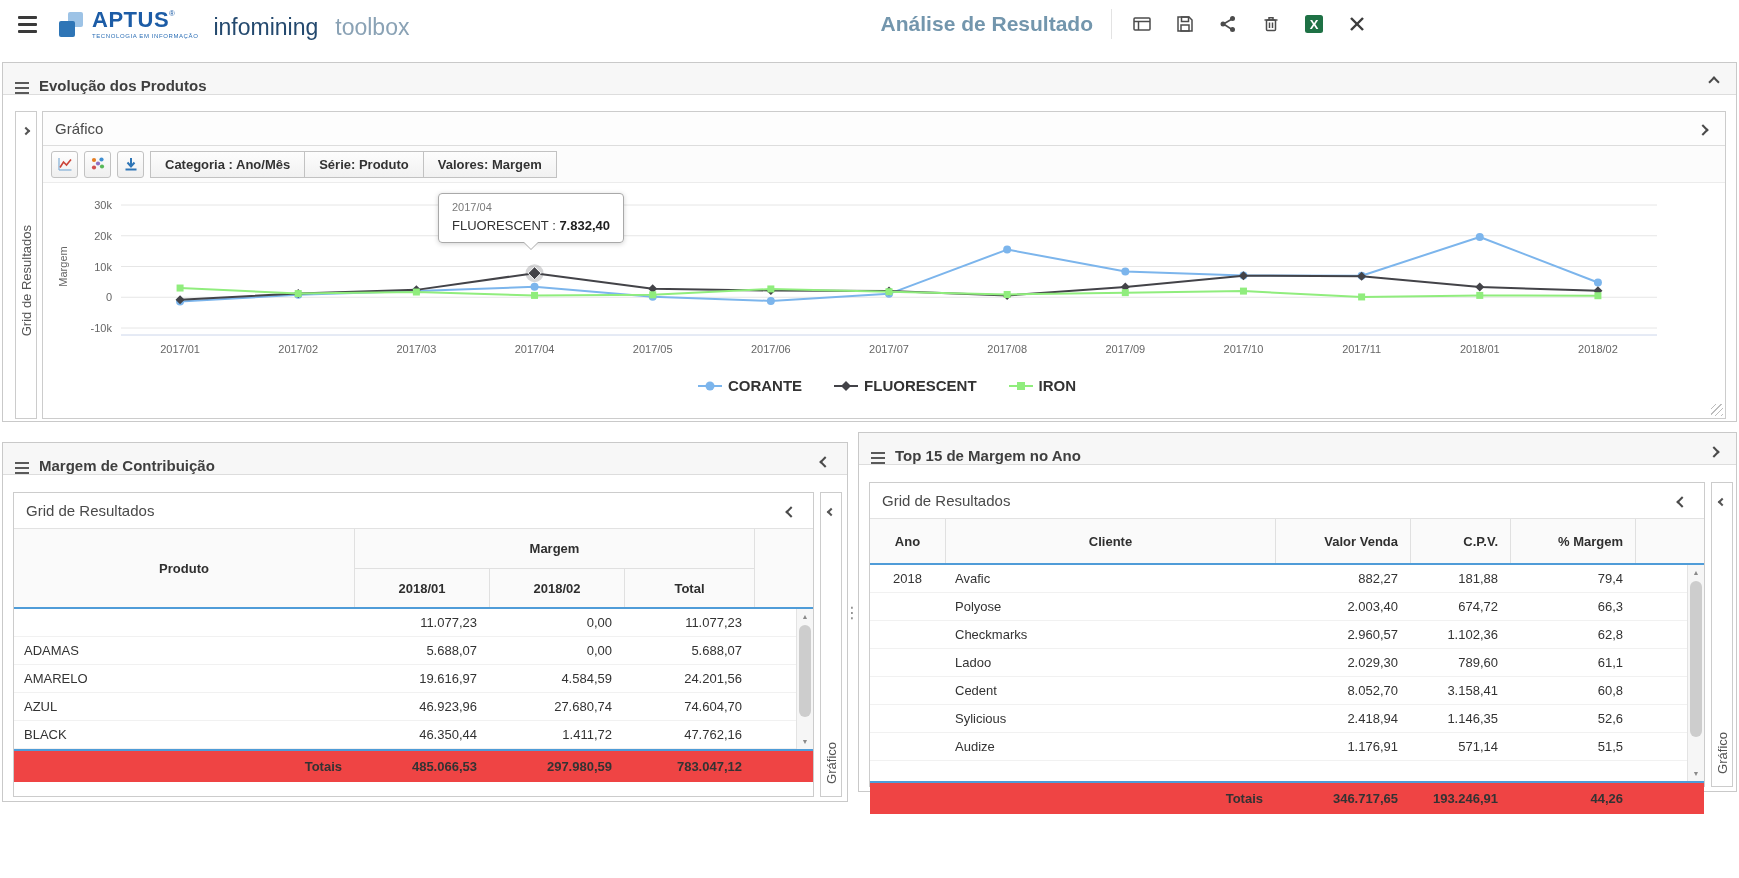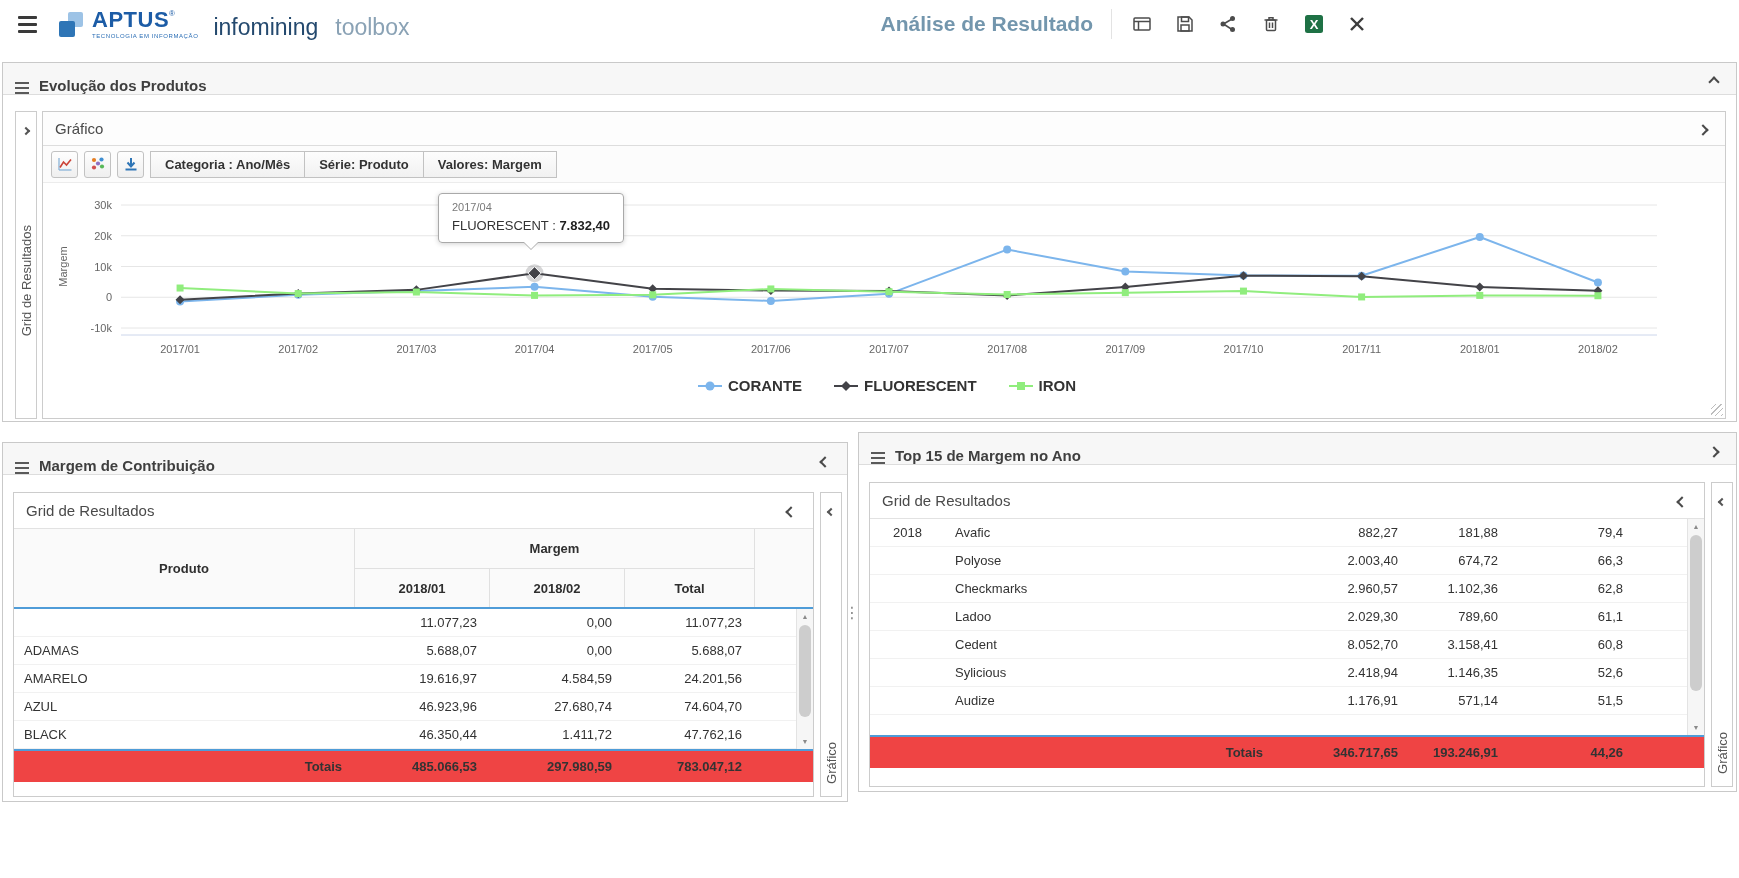--- a/index.html
+++ b/index.html
@@ -432,20 +432,28 @@
       </span>
     <span class="phd-title">Top 15 de Margem no Ano</span>
     <span class="hd-right"><span class="chev r"></span></span>
   </div>
   <div class="bp-body">
     <div class="gridpanel">
       <div class="grid-hd">
         <span class="grid-title">Grid de Resultados</span>
         <span class="hd-right"><span class="chev l"></span></span>
       </div>
+      <div class="thead thead-r rcols">
+        <div class="hcell">Ano</div>
+        <div class="hcell bl">Cliente</div>
+        <div class="hcell bl har">Valor Venda</div>
+        <div class="hcell bl har">C.P.V.</div>
+        <div class="hcell bl har">% Margem</div>
+        <div class="hcell bl"></div>
+      </div>
       <div class="rows-wrap" id="rrows-wrap">
         <div id="rrows">
             <div class="trow rcols">
               <div class="tcell ac">2018</div>
               <div class="tcell al">Avafic</div>
               <div class="tcell ar">882,27</div>
               <div class="tcell ar">181,88</div>
               <div class="tcell ar">79,4</div>
               <div class="tcell"></div>
             </div>

